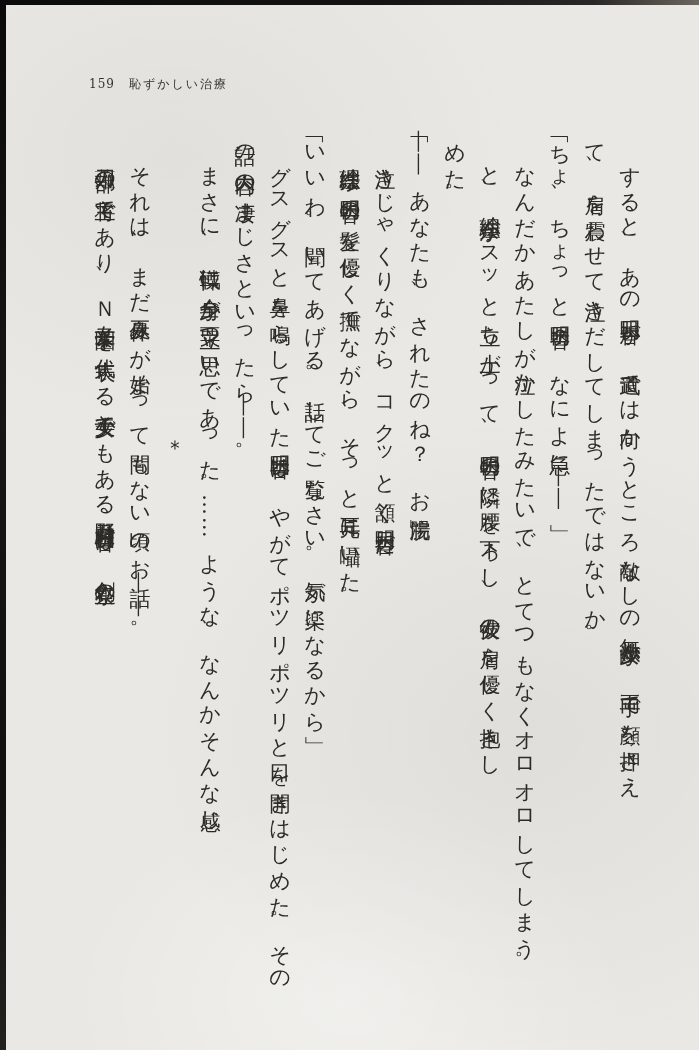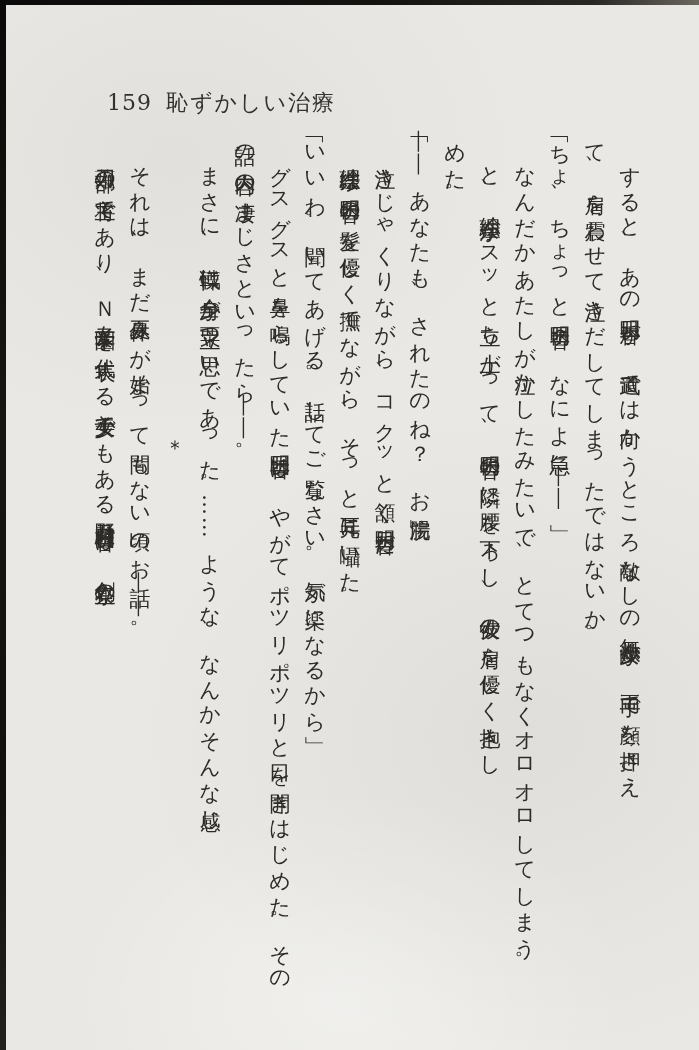--- a/index.html
+++ b/index.html
@@ -27,26 +27,25 @@
   }
   .edge-left {
     position: absolute;
     top: 0; left: 0;
     width: 6px; height: 100%;
     background: linear-gradient(to bottom, #0a0a0a 0%, #171614 40%, #11100f 75%, #23211e 100%);
   }
   .header {
     position: absolute;
     top: 76px;
-    left: 107px;
-    font-size: 22px;
+    left: 89px;
+    font-size: 12px;
     color: #34322e;
     letter-spacing: 2px;
     white-space: nowrap;
-    margin-top: 12px;
   }
   .header .page-num {
     margin-right: 14px;
     letter-spacing: 1px;
   }
   .vtext {
     position: absolute;
     top: 129px;
     right: 52px;
     height: 912px;

